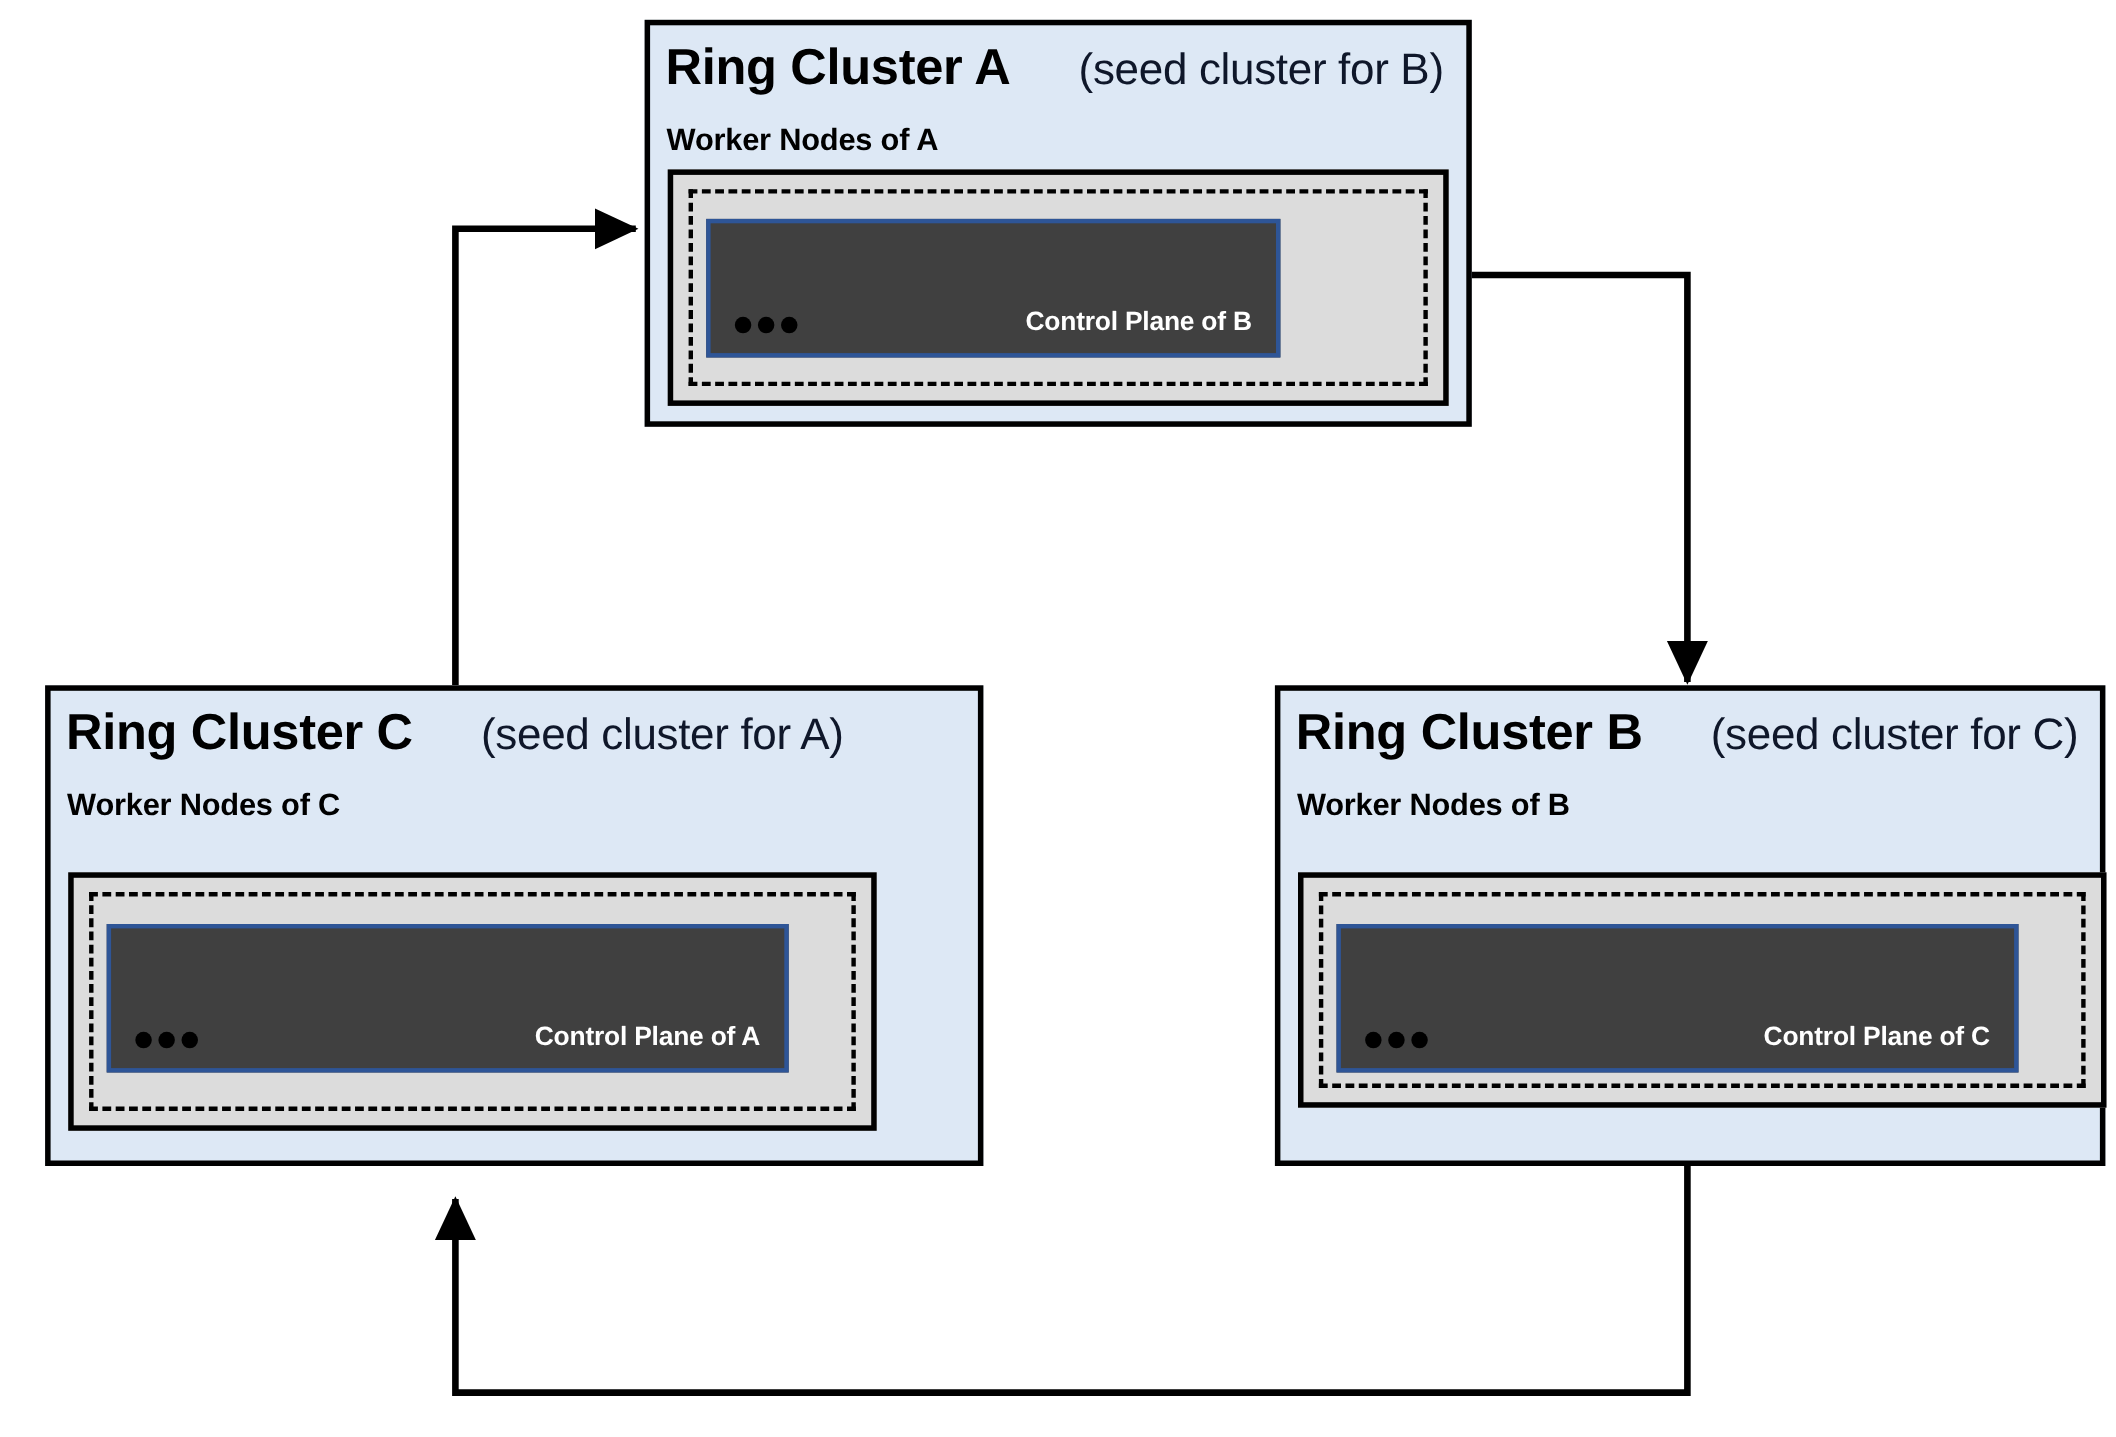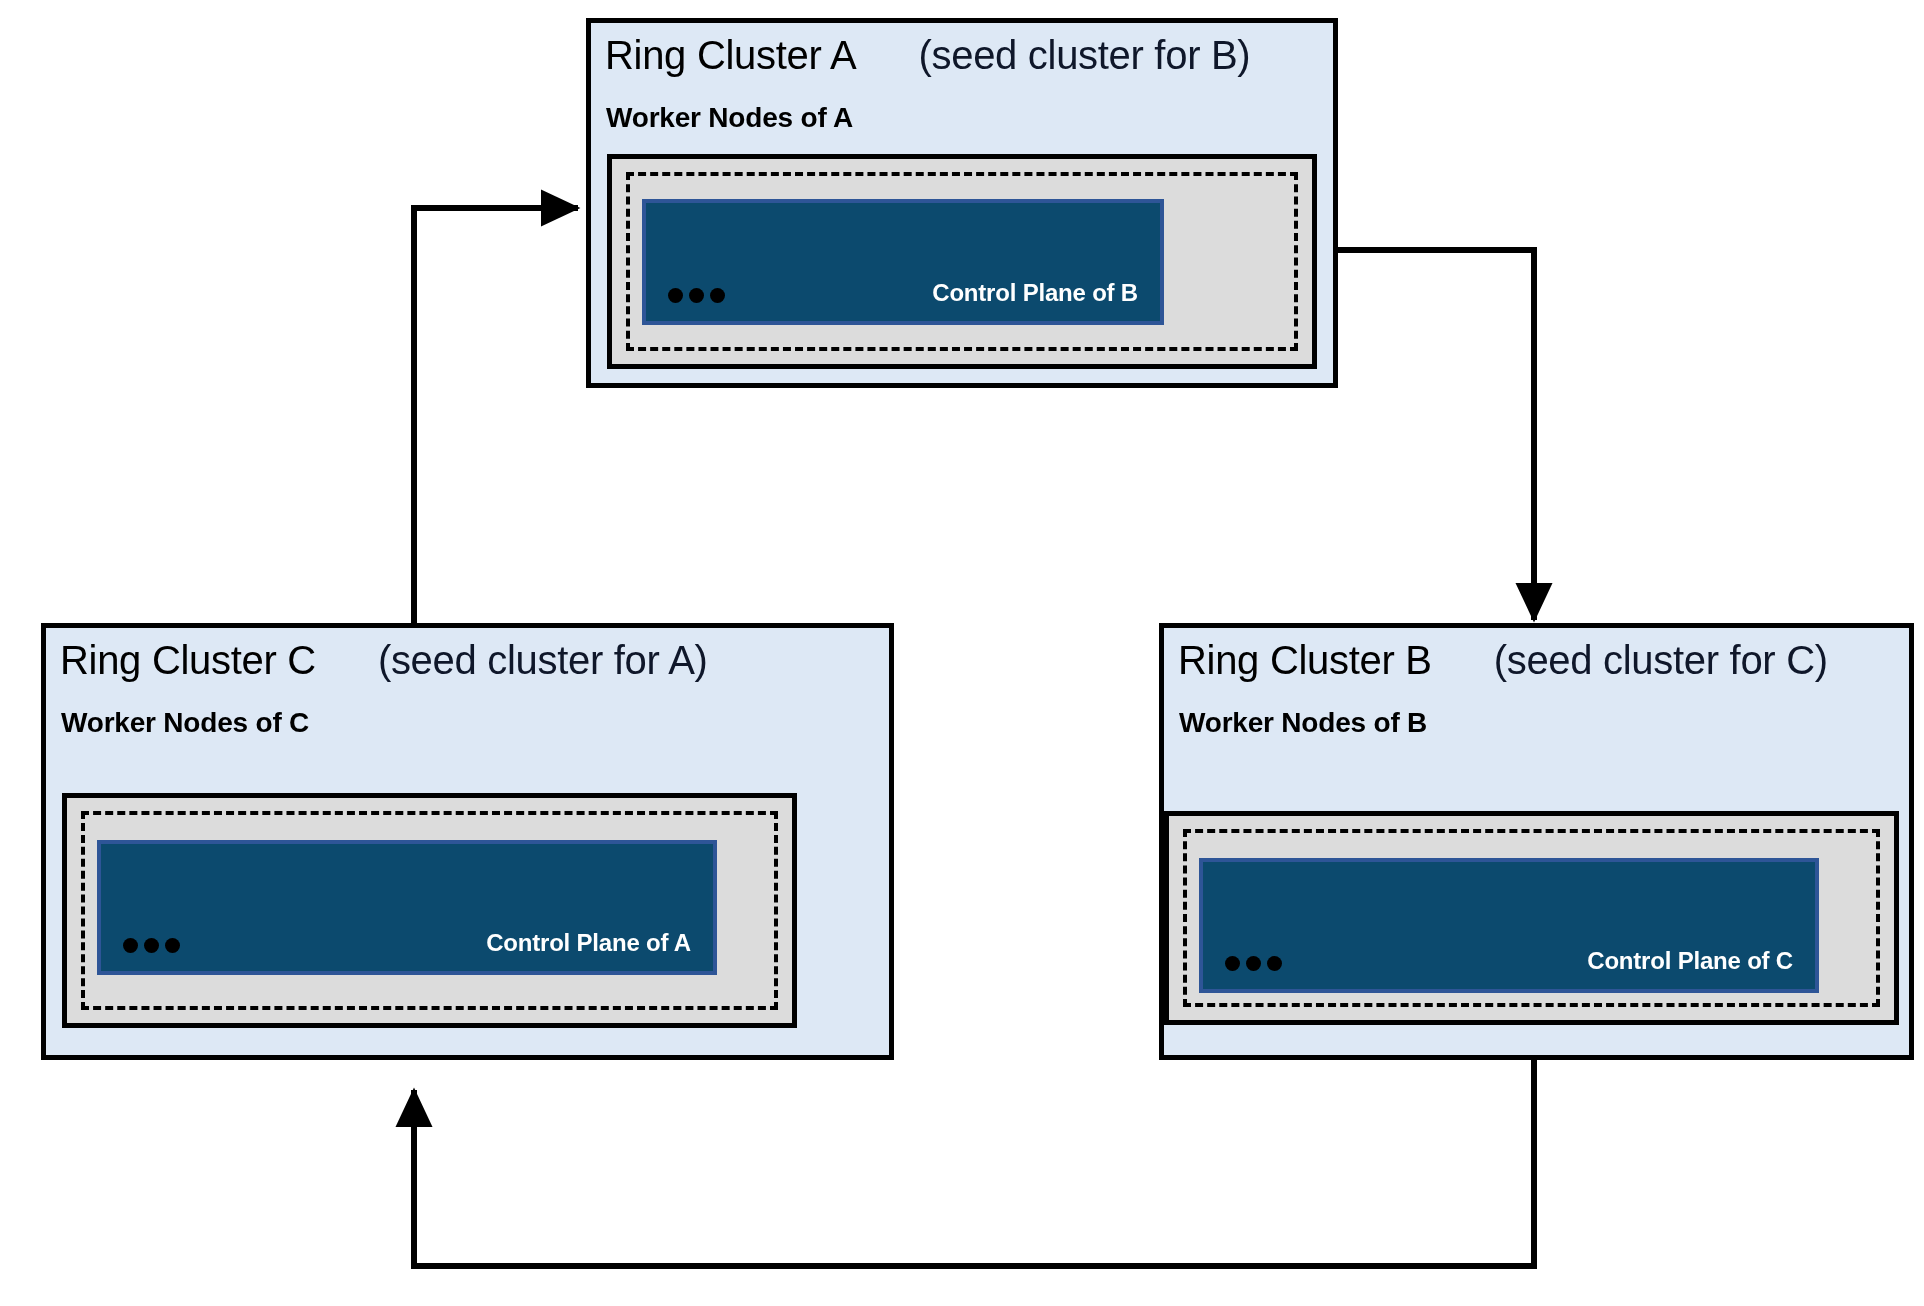--- a/index.html
+++ b/index.html
@@ -37,22 +37,22 @@
     z-index: 2;
   }
   .cluster-title {
     display: flex;
     align-items: baseline;
     white-space: nowrap;
     padding-left: 14px;
     padding-top: 10px;
   }
   .cluster-name {
-    font-size: 40px;
-    font-weight: 400;
+    font-size: 46px;
+    font-weight: 700;
     color: #000000;
     letter-spacing: -0.3px;
   }
   .cluster-seed {
     font-size: 40px;
     font-weight: 400;
     color: #0f172a;
     margin-left: 62px;
     letter-spacing: -0.3px;
   }
@@ -79,21 +79,21 @@
     left: 14px;
     right: 14px;
     top: 13px;
     bottom: 13px;
   }
 
   
   .control-plane {
     position: absolute;
     box-sizing: border-box;
-    background: #0c4a6e;
+    background: #404040;
     border: 4px solid #2e5597;
     display: flex;
     align-items: flex-end;
     justify-content: space-between;
   }
   .cp-dots {
     display: flex;
     align-items: center;
     gap: 6px;
     margin-left: 22px;
@@ -182,21 +182,21 @@
 
   <div class="cluster" style="left:1159px; top:623px; width:755px; height:437px;">
 
     <div class="cluster-title">
       <span class="cluster-name">Ring Cluster B</span>
       <span class="cluster-seed">(seed cluster for C)</span>
     </div>
 
     <div class="worker-label">Worker Nodes of B</div>
 
-    <div class="worker-box" style="left:0; top:165px; width:735px; height:214px;margin-top:18px;">
+    <div class="worker-box" style="left:16px; top:165px; width:735px; height:214px;">
       <div class="worker-box-dashed"></div>
       <div class="control-plane" style="left:30px; top:42px; width:620px; height:135px;">
         <span class="cp-dots" aria-hidden="true">
           <i class="dot"></i>
             <i class="dot"></i>
             <i class="dot"></i>
         </span>
         <span class="cp-label">Control Plane of C</span>
       </div>
     </div>

